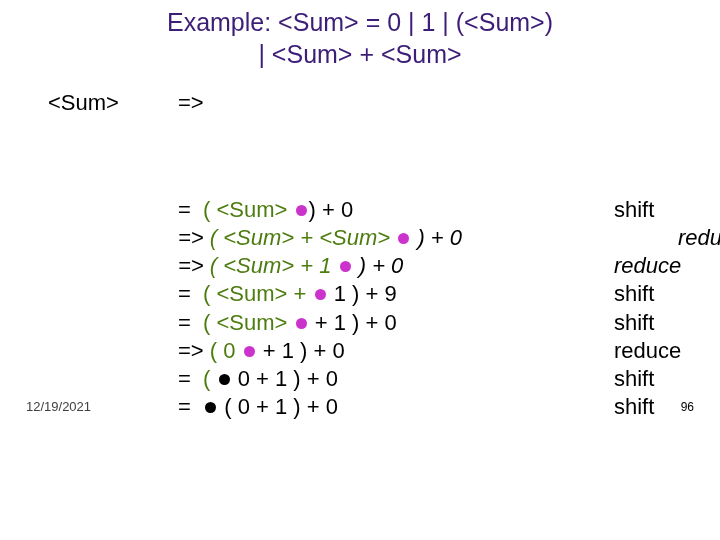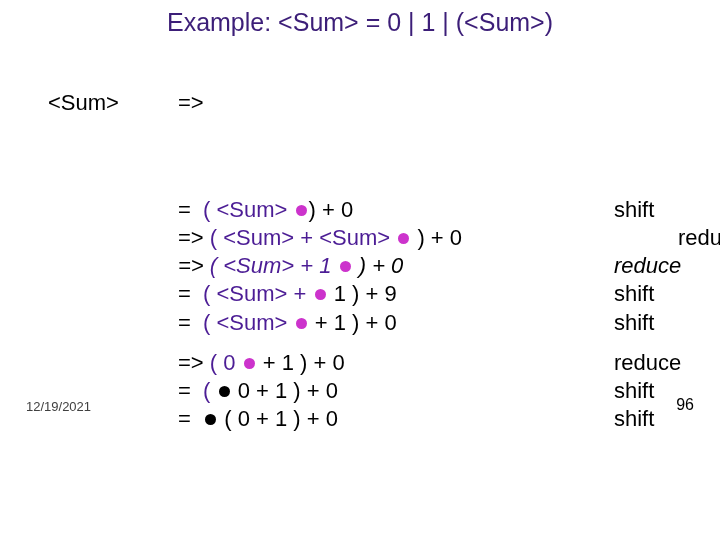--- a/index.html
+++ b/index.html
@@ -47,21 +47,21 @@
     position: absolute;
     top: 196px;
     left: 178px;
     font-size: 22px;
     line-height: 1.28;
   }
   .steps .row {
     white-space: pre;
   }
   .steps .purple {
-    color: #4c1d95;
+    color: #4d7c0f;
   }
   .steps .black {
     color: #000;
   }
   .dot {
     display: inline-block;
     width: 11px;
     height: 11px;
     border-radius: 50%;
     background: #cc33cc;
@@ -73,42 +73,43 @@
     position: absolute;
     left: 26px;
     bottom: 14px;
     font-size: 13px;
     color: #404040;
   }
   .pagenum {
     position: absolute;
     right: 26px;
     bottom: 14px;
-    font-size: 16px;
+    font-size: 12px;
     color: #000;
   }
 </style>
 </head>
 <body>
 
 <div class="slide">
 
   <div class="title">
     <span>Example: &lt;Sum&gt; = 0 | 1 | (&lt;Sum&gt;)</span><br>
+    <span>| &lt;Sum&gt; + &lt;Sum&gt;</span>
   </div>
 
   <div class="lhs">&lt;Sum&gt;</div>
   <div class="arrow-top">=&gt;</div>
 
   <div class="steps">
       <div class="row" style="position: relative; height: 1.28em;"><span class="black">= </span><span class="purple"> ( &lt;Sum&gt; </span><span class="dot "></span><span class="black">) + 0</span><span class="black" style="position: absolute; left: 436px;">shift</span></div>
-      <div class="row" style="position: relative; height: 1.28em;"><span class="black">=&gt;</span><span class="purple"> ( &lt;Sum&gt; + &lt;Sum&gt; </span><span class="dot "></span><span class="black"> ) + 0</span><span class="black" style="position: absolute; left: 500px;">reduce</span></div>
+      <div class="row" style="position: relative; height: 1.28em; font-style: italic;"><span class="black">=&gt;</span><span class="purple"> ( &lt;Sum&gt; + &lt;Sum&gt; </span><span class="dot "></span><span class="black"> ) + 0</span><span class="black" style="position: absolute; left: 500px;">reduce</span></div>
       <div class="row" style="position: relative; height: 1.28em; font-style: italic;"><span class="black">=&gt;</span><span class="purple"> ( &lt;Sum&gt; + 1 </span><span class="dot "></span><span class="black"> ) + 0</span><span class="black" style="position: absolute; left: 436px;">reduce</span></div>
       <div class="row" style="position: relative; height: 1.28em;"><span class="black">= </span><span class="purple"> ( &lt;Sum&gt; + </span><span class="dot "></span><span class="black"> 1 ) + 9</span><span class="black" style="position: absolute; left: 436px;">shift</span></div>
       <div class="row" style="position: relative; height: 1.28em;"><span class="black">= </span><span class="purple"> ( &lt;Sum&gt; </span><span class="dot "></span><span class="black"> + 1 ) + 0</span><span class="black" style="position: absolute; left: 436px;">shift</span></div>
-      <div class="row" style="position: relative; height: 1.28em; margin-top: 12px;"><span class="black">=&gt;</span><span class="purple"> ( 0 </span><span class="dot "></span><span class="black"> + 1 ) + 0</span><span class="black" style="position: absolute; left: 436px;">reduce</span></div>
+      <div class="row" style="position: relative; height: 1.28em;"><span class="black">=&gt;</span><span class="purple"> ( 0 </span><span class="dot "></span><span class="black"> + 1 ) + 0</span><span class="black" style="position: absolute; left: 436px;">reduce</span></div>
       <div class="row" style="position: relative; height: 1.28em;"><span class="black">= </span><span class="purple"> ( </span><span class="dot black"></span><span class="black"> 0 + 1 ) + 0</span><span class="black" style="position: absolute; left: 436px;">shift</span></div>
       <div class="row" style="position: relative; height: 1.28em;"><span class="black">= </span><span class="purple"> </span><span class="dot black"></span><span class="black"> ( 0 + 1 ) + 0</span><span class="black" style="position: absolute; left: 436px;">shift</span></div>
     </div>
 
   <div class="date">12/19/2021</div>
   <div class="pagenum">96</div>
 </div>
 
 </body></html>

